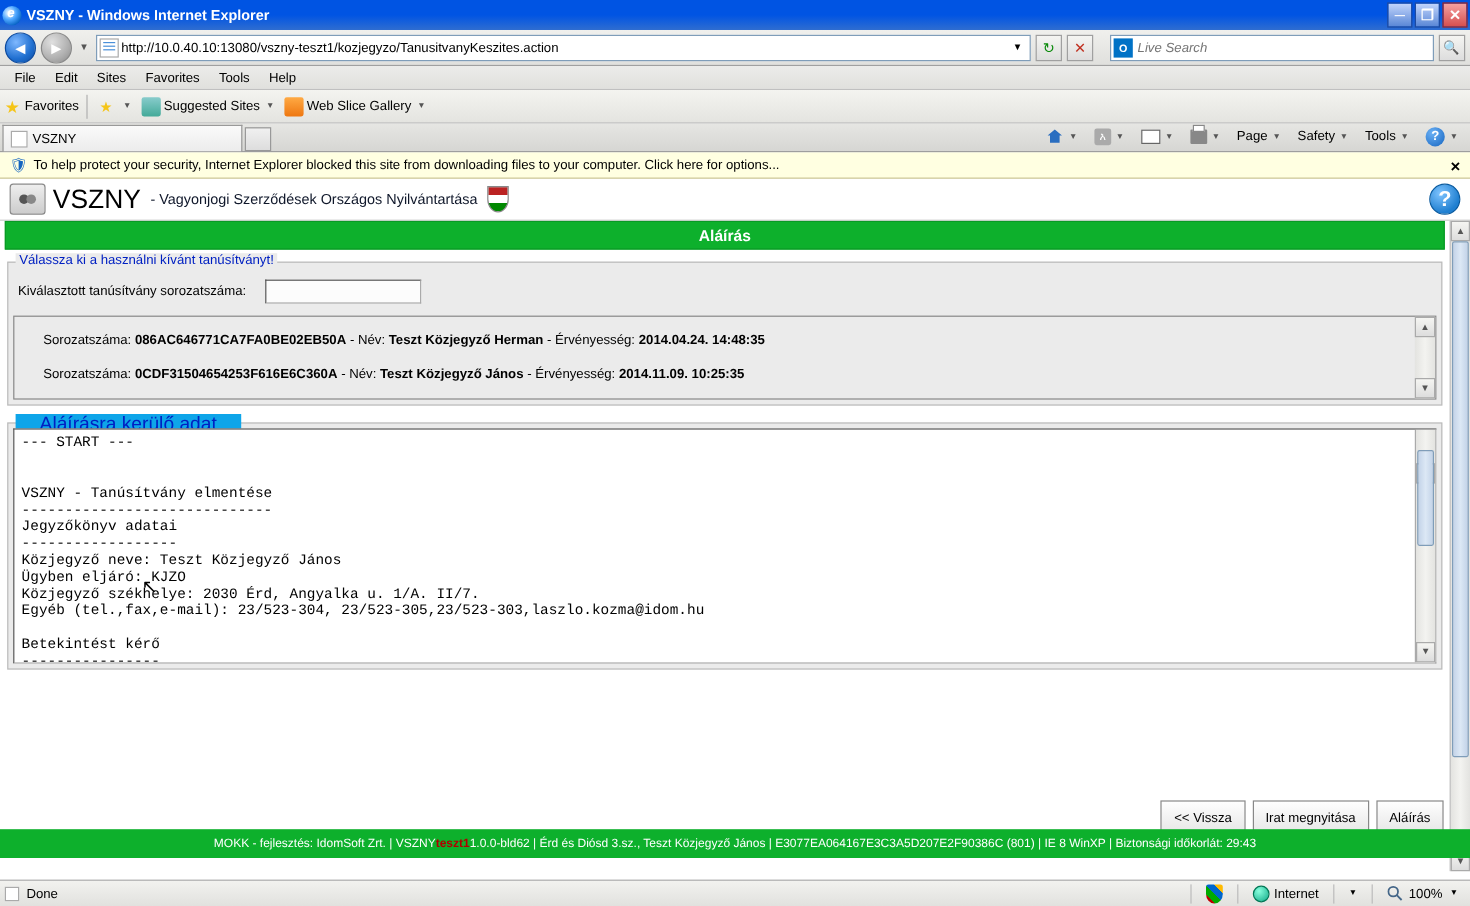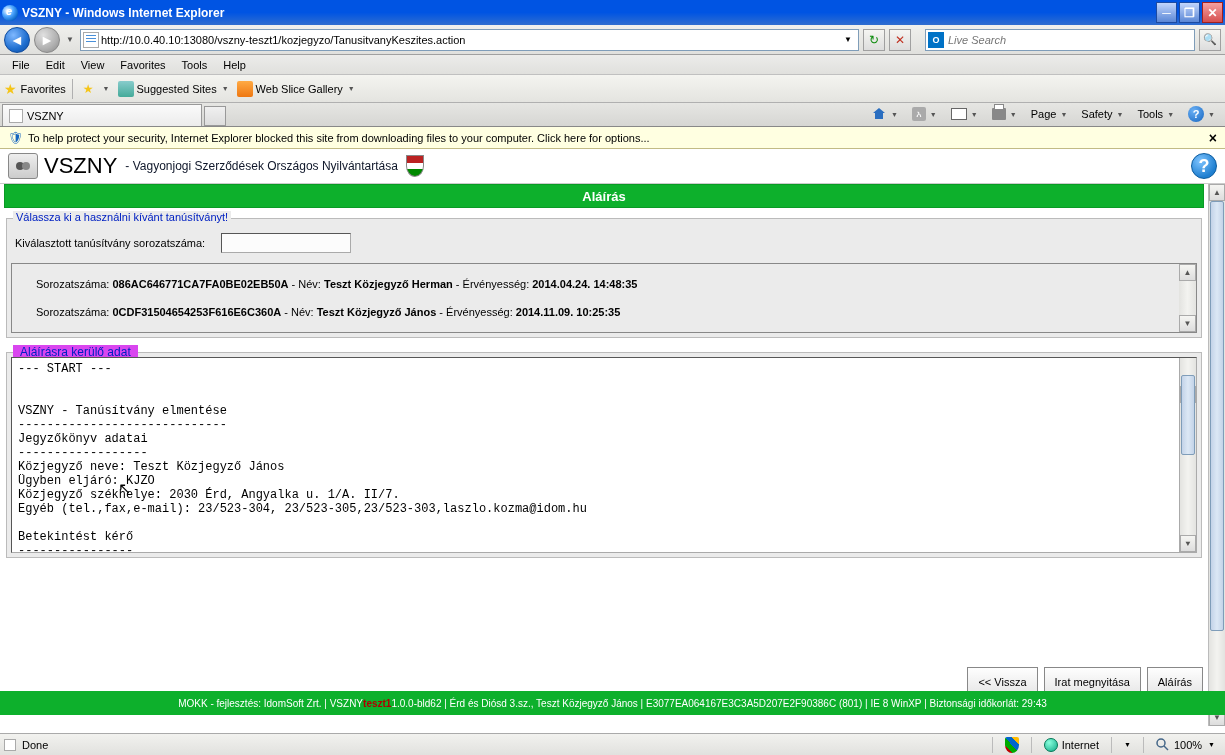--- a/index.html
+++ b/index.html
@@ -87,21 +87,21 @@
 .fieldrow { display: flex; align-items: center; gap: 16px; margin: 6px 0 10px; font-size: 11px; }
 .fieldrow input { border: 1px inset #aaa; height: 20px; width: 130px; background: #fcfcfc; }
 
 .certbox { position: relative; border: 1px solid #888; background: #ebebeb; padding: 6px 8px; margin: 0 -4px -2px; }
 .certline { font-size: 11px; padding: 8px 16px; }
 .certline b { font-weight: bold; }
 .certbox .vscroll2 { position: absolute; right: 0; top: 0; width: 17px; height: 100%; background: linear-gradient(to right,#e3e3e0,#f3f3f0,#e3e3e0); }
 .vscroll2 .sbtn { height: 17px; background: linear-gradient(#f5f5f2,#ddd); border: 1px solid #aaa; display: flex; align-items: center; justify-content: center; font-size: 8px; color: #555; }
 
 .fieldset2 { border: 1px solid #bbb; margin: 14px 6px 6px; padding: 4px 4px; position: relative; background: #ebebeb; }
-.fieldset2 .legend { position: absolute; top: -8px; left: 6px; color: #0020c2; font-size: 12px; padding: 0 7px; background: #d946ef; }
+.fieldset2 .legend { position: absolute; top: -8px; left: 6px; color: #0020c2; font-size: 16px; padding: 0 20px; background: #0ea5e9; }
 .databox { position: relative; border: 1px inset #aaa; background: #fff; font-family: "Courier New", monospace; font-size: 12px; padding: 4px 6px; white-space: pre; height: 196px; overflow: hidden; }
 .databox .vscroll3 { position: absolute; right: 0; top: 0; width: 17px; height: 100%; background: linear-gradient(to right,#e3e3e0,#f3f3f0,#e3e3e0); border-left: 1px solid #aaa; }
 .vscroll3 .sbtn { height: 17px; background: linear-gradient(#f5f5f2,#ddd); border: 1px solid #aaa; display: flex; align-items: center; justify-content: center; font-size: 8px; color: #555; }
 .vscroll3 .thumb3 { position: absolute; left: 1px; right: 1px; top: 17px; height: 80px; background: linear-gradient(to right,#c3d3e8,#dce8f5,#c3d3e8); border: 1px solid #7f9db9; border-radius: 2px; }
 
 .btnrow { position: absolute; right: 22px; bottom: 32px; display: flex; gap: 6px; }
 .btnrow button { height: 30px; padding: 0 10px; font-size: 11px; border: 1px solid #888; background: linear-gradient(#fefefe,#e5e5e5); cursor: pointer; }
 
 .greenfooter { position: absolute; bottom: 14px; left: 0; right: 0; height: 24px; background: #0db02c; color: #fff; font-size: 10px; display: flex; align-items: center; justify-content: center; white-space: nowrap; overflow: hidden; }
 .greenfooter .red { color: #b00000; font-weight: bold; }
@@ -145,21 +145,21 @@
   <div class="searchbox">
     <span class="outlook-icon">O</span>
     <input placeholder="Live Search" style="">
   </div>
   <div class="searchbtn">🔍</div>
 </div>
 
 <div class="menubar">
   <span>File</span>
   <span>Edit</span>
-  <span>View</span>
+  <span>Sites</span>
   <span>Favorites</span>
   <span>Tools</span>
   <span>Help</span>
 </div>
 
 <div class="favbar">
   <span class="favstar">★</span>
   <span>Favorites</span>
   <span class="sep"></span>
   <span class="favitem">

